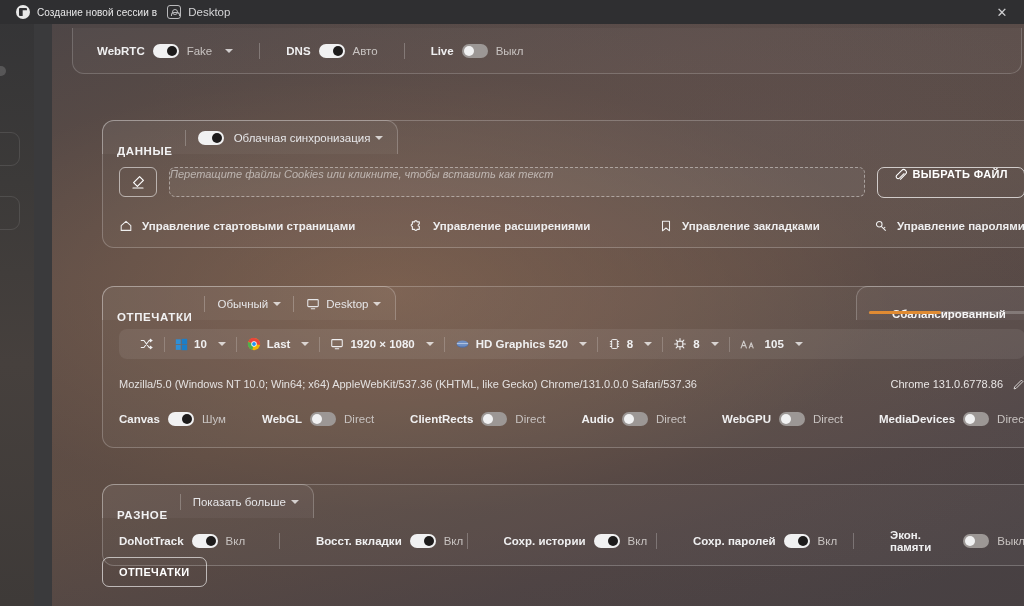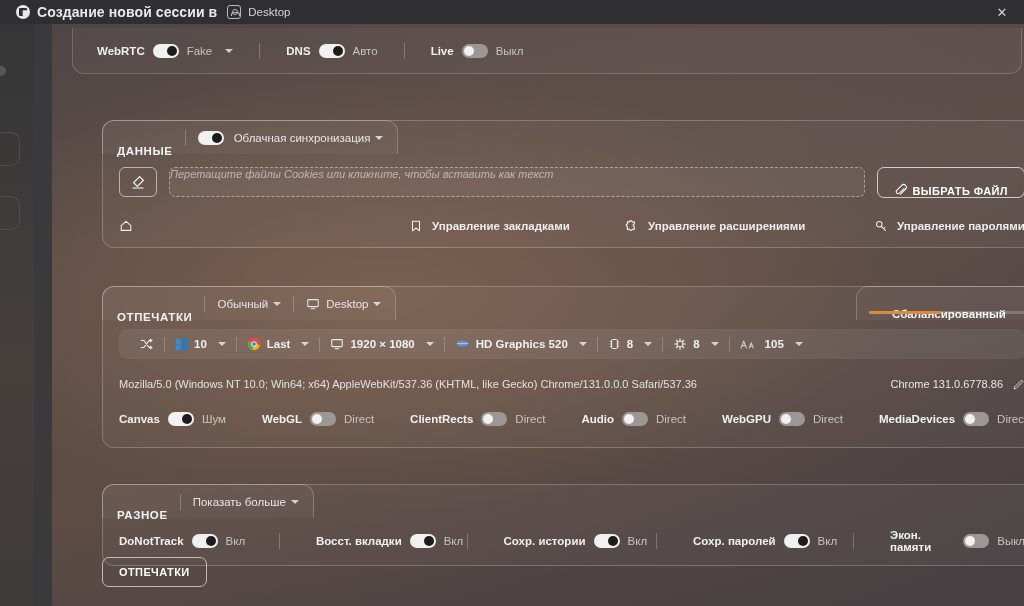--- a/index.html
+++ b/index.html
@@ -45,21 +45,21 @@
   .tb-logo {
     width: 14px; height: 14px; border-radius: 50%;
     background: #e8e8e8; position: relative; flex: 0 0 auto;
   }
   .tb-logo::after {
     content: ""; position: absolute; left: 3px; top: 3px;
     width: 8px; height: 8px; background: #2f2f31;
     clip-path: polygon(0 0, 100% 0, 100% 28%, 46% 28%, 46% 100%, 0 100%);
     border-radius: 1px;
   }
-  .tb-title { font-size: 14px; font-weight: 700; color: #e9e9ea; letter-spacing: .1px; }
+  .tb-title { font-size: 10px; font-weight: 400; color: #e9e9ea; letter-spacing: .1px; }
   .tb-chip-icon {
     width: 14px; height: 14px; border: 1px solid #b9b9bb; border-radius: 3px;
     position: relative; margin-left: 3px;
   }
   .tb-chip-icon::before {
     content: ""; position: absolute; left: 4px; top: 2.5px; width: 4px; height: 4px;
     border-radius: 50%; border: 1px solid #b9b9bb;
   }
   .tb-chip-icon::after {
     content: ""; position: absolute; left: 2.5px; bottom: 2px; width: 7px; height: 3.5px;
@@ -161,21 +161,21 @@
     border: 1px dashed rgba(255,255,255,0.42); border-radius: 6px;
     display: flex; 
     background: rgba(255,255,255,0.05);
   }
   .dropzone span {
     font-size: 11px; font-style: italic; color: rgba(255,255,255,0.52);
   }
   .file-btn {
     flex: 0 0 auto; height: 31px; padding: 0 16px;
     border: 1px solid rgba(255,255,255,0.7); border-radius: 7px;
-    display: flex; align-items: flex-end; gap: 4px;
+    display: flex; align-items: flex-start; gap: 4px;
     font-size: 11px; font-weight: 700; color: #fff; letter-spacing: .4px;
   }
   .links-row {
     position: absolute; left: 16px; right: 16px; bottom: 10px; height: 22px;
     display: flex; align-items: center;
   }
   .mg-link {
     display: flex; align-items: center; gap: 9px;
     font-size: 11.5px; font-weight: 700; color: #eeeeef;
   }
@@ -325,36 +325,37 @@
           </div>
         </div>
 
         <div class="links-row">
           <div class="mg-link" style="width:290px">
             <span class="icn">
               <svg width="14" height="14" viewBox="0 0 16 16" fill="none" stroke="#eee" stroke-width="1.2" stroke-linejoin="round">
                 <path d="M2.5 7.5 L8 2.6 L13.5 7.5 V13 H2.5 Z"></path>
               </svg>
             </span>
+            <span>Управление стартовыми страницами</span>
+          </div>
+          <div class="mg-link" style="width:250px">
+            <span class="icn">
+              <svg width="15" height="15" viewBox="0 0 16 16" fill="none" stroke="#eee" stroke-width="1.2" stroke-linejoin="round">
+                <path d="M6 3 a1.3 1.3 0 0 1 2.6 0 H11 v2.3 a1.3 1.3 0 0 0 0 2.6 V11 H8.6 a1.3 1.3 0 0 1-2.6 0 H3.6 V8 a1.3 1.3 0 0 1 0-2.6 V3 Z"></path>
+              </svg>
+            </span>
+            <span>Управление расширениями</span>
           </div>
           <div class="mg-link" style="width:215px">
             <span class="icn">
               <svg width="14" height="14" viewBox="0 0 16 16" fill="none" stroke="#eee" stroke-width="1.2" stroke-linejoin="round">
                 <path d="M4 2.5 H12 V13.5 L8 10.3 L4 13.5 Z"></path>
               </svg>
             </span>
             <span>Управление закладками</span>
-          </div>
-          <div class="mg-link" style="width:250px">
-            <span class="icn">
-              <svg width="15" height="15" viewBox="0 0 16 16" fill="none" stroke="#eee" stroke-width="1.2" stroke-linejoin="round">
-                <path d="M6 3 a1.3 1.3 0 0 1 2.6 0 H11 v2.3 a1.3 1.3 0 0 0 0 2.6 V11 H8.6 a1.3 1.3 0 0 1-2.6 0 H3.6 V8 a1.3 1.3 0 0 1 0-2.6 V3 Z"></path>
-              </svg>
-            </span>
-            <span>Управление расширениями</span>
           </div>
           <div class="mg-link">
             <span class="icn">
               <svg width="14" height="14" viewBox="0 0 16 16" fill="none" stroke="#eee" stroke-width="1.2" stroke-linecap="round">
                 <circle cx="6" cy="6" r="3.2"></circle>
                 <path d="M8.3 8.3 L13 13 M11 11 L12.4 9.6"></path>
               </svg>
             </span>
             <span>Управление паролями</span>
           </div>

